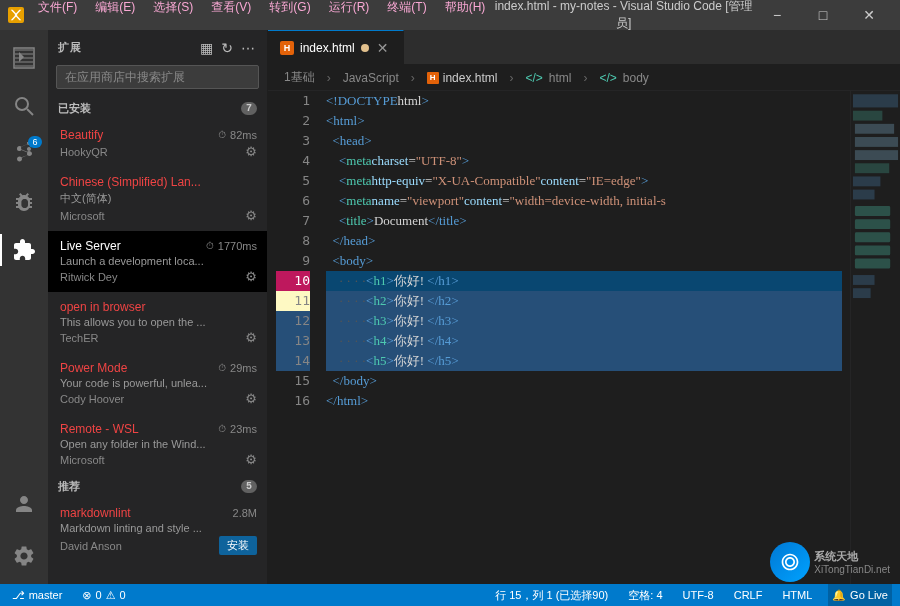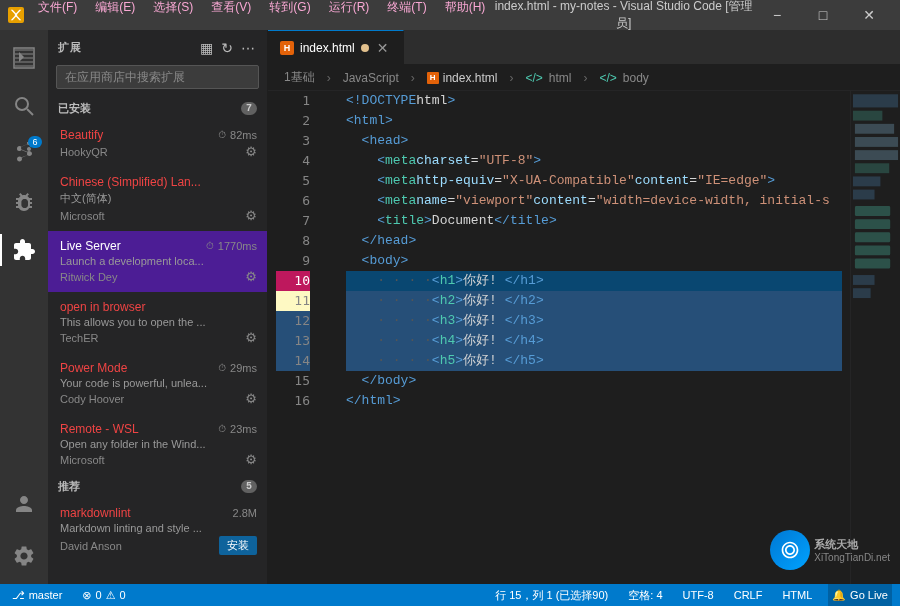--- a/index.html
+++ b/index.html
@@ -39,21 +39,21 @@
     
     .ext-list { flex: 1; overflow-y: auto; }
     .ext-list::-webkit-scrollbar { width: 6px; }
     .ext-list::-webkit-scrollbar-track { background: #252526; }
     .ext-list::-webkit-scrollbar-thumb { background: #555; }
 
     .section-header { padding: 4px 10px; font-size: 11px; font-weight: 700; color: #bbb; display: flex; align-items: center; justify-content: space-between; cursor: pointer; text-transform: uppercase; font-family: Liberation Mono, monospace; }
     .section-header .count-badge { background: #616161; color: #ccc; font-size: 10px; padding: 1px 5px; border-radius: 10px; }
 
     .ext-item { padding: 8px 10px; cursor: pointer; border-left: 2px solid transparent; }
-    .ext-item.highlighted { background: #4c1d95; }
+    .ext-item.highlighted { background: #000000; }
     .ext-header { display: flex; align-items: center; justify-content: space-between; margin-bottom: 2px; }
     .ext-name { font-size: 12px; color: #ef4444; font-weight: 500; }
     .ext-name.highlighted { color: #fff; }
     .ext-meta { display: flex; align-items: center; gap: 4px; color: #888; font-size: 11px; }
     .ext-icon-clock { font-size: 10px; }
     .ext-desc { font-size: 11px; color: #999; white-space: nowrap; overflow: hidden; text-overflow: ellipsis; }
     .ext-author { font-size: 11px; color: #888; margin-top: 2px; display: flex; align-items: center; justify-content: space-between; }
     .ext-gear { color: #888; cursor: pointer; font-size: 13px; }
     .install-btn { background: #0e639c; color: #fff; border: none; padding: 2px 8px; font-size: 11px; cursor: pointer; border-radius: 2px; }
 
@@ -71,21 +71,21 @@
     
     .breadcrumb { padding: 4px 16px; background: #1e1e1e; display: flex; align-items: center; gap: 12px; font-size: 12px; color: #888; border-bottom: 1px solid #252526; flex-shrink: 0; }
     .breadcrumb-item { color: #888; display: flex; align-items: center; gap: 4px; }
     .breadcrumb-item.active { color: #ccc; }
     .breadcrumb-sep { color: #666; }
     .breadcrumb-html-icon { width: 12px; height: 12px; background: #e36209; border-radius: 1px; font-size: 8px; color: white; display: flex; align-items: center; justify-content: center; font-weight: bold; }
 
     
     .code-editor { flex: 1; display: flex; overflow: hidden; }
     .line-numbers { width: 50px; background: #1e1e1e; padding: 0 8px; text-align: right; color: #858585; font-family: 'Consolas', monospace; font-size: 13px; line-height: 20px; flex-shrink: 0; user-select: none; }
-    .code-content { flex: 1; padding: 0 8px; overflow: auto; font-family: Liberation Mono, monospace; font-size: 13px; line-height: 20px; margin-left: 20px; }
+    .code-content { flex: 1; padding: 0 8px; overflow: auto; font-family: Liberation Serif, serif; font-size: 13px; line-height: 20px; }
     .code-content::-webkit-scrollbar { width: 6px; height: 6px; }
     .code-content::-webkit-scrollbar-track { background: #1e1e1e; }
     .code-content::-webkit-scrollbar-thumb { background: #424242; }
     .code-line { white-space: pre; display: flex; align-items: center; }
     .kw { color: #569cd6; }
     .tag { color: #4ec9b0; text-align: right; }
     .attr { color: #9cdcfe; }
     .val { color: #ce9178; }
     .cn { color: #d4d4d4; }
 
@@ -430,21 +430,21 @@
     <div class="status-item">
       <span>HTML</span>
     </div>
     <div class="status-item" style="background:rgba(0,0,0,0.2)">
       <span>🔔</span>
       <span>Go Live</span>
     </div>
   </div>
 </div>
 
-<div class="watermark" style="position:fixed;bottom:36px;right:10px;display:flex;align-items:center;gap:4px;z-index:100">
+<div class="watermark" style="position:fixed;bottom:24px;right:10px;display:flex;align-items:center;gap:4px;z-index:100">
   <div style="width:40px;height:40px;border-radius:50%;background:linear-gradient(135deg,#0078d4,#00a2ff);display:flex;align-items:center;justify-content:center;">
     <svg width="20" height="20" viewBox="0 0 24 24" fill="white">
         <path d="M12 2C6.48 2 2 6.48 2 12s4.48 10 10 10 10-4.48 10-10S17.52 2 12 2zm0 18c-4.41 0-8-3.59-8-8s3.59-8 8-8 8 3.59 8 8-3.59 8-8 8zm0-14c-3.31 0-6 2.69-6 6s2.69 6 6 6 6-2.69 6-6-2.69-6-6-6zm0 10c-2.21 0-4-1.79-4-4s1.79-4 4-4 4 1.79 4 4-1.79 4-4 4z"></path>
       </svg>
   </div>
   <div>
     <div style="font-size:11px;color:#aaa;font-weight:bold;">系统天地</div>
     <div style="font-size:10px;color:#888;">XiTongTianDi.net</div>
   </div>
 </div>

